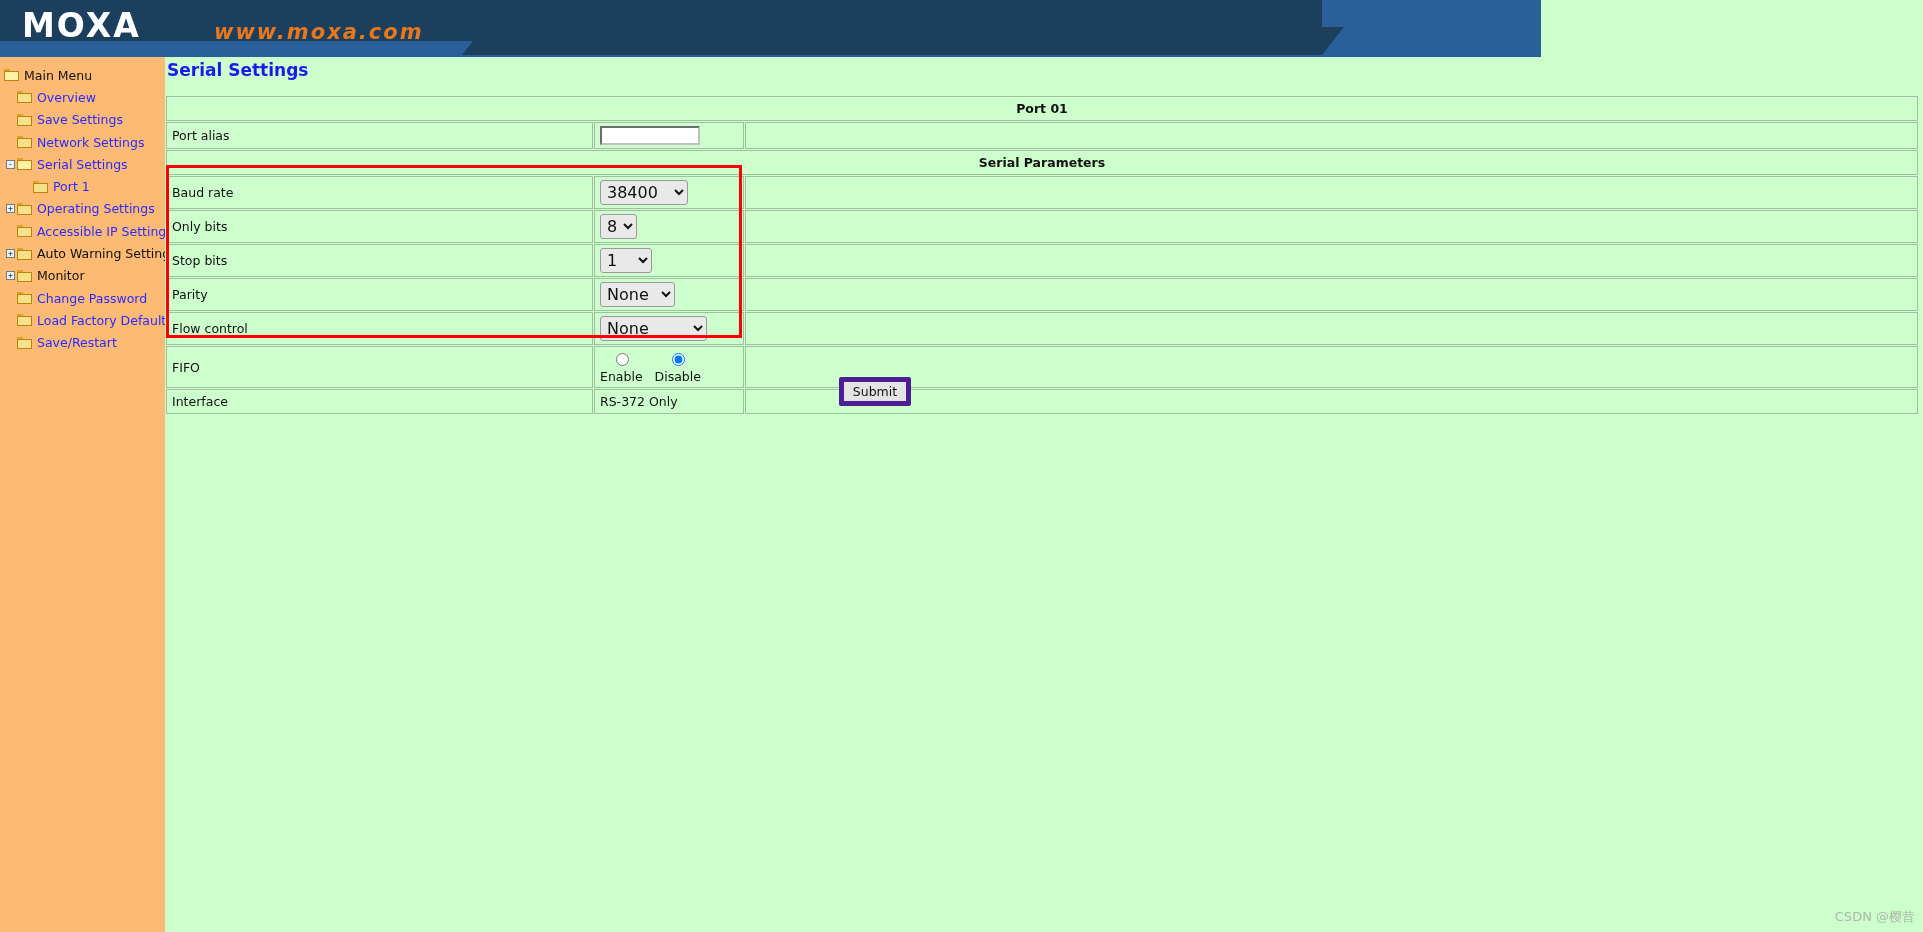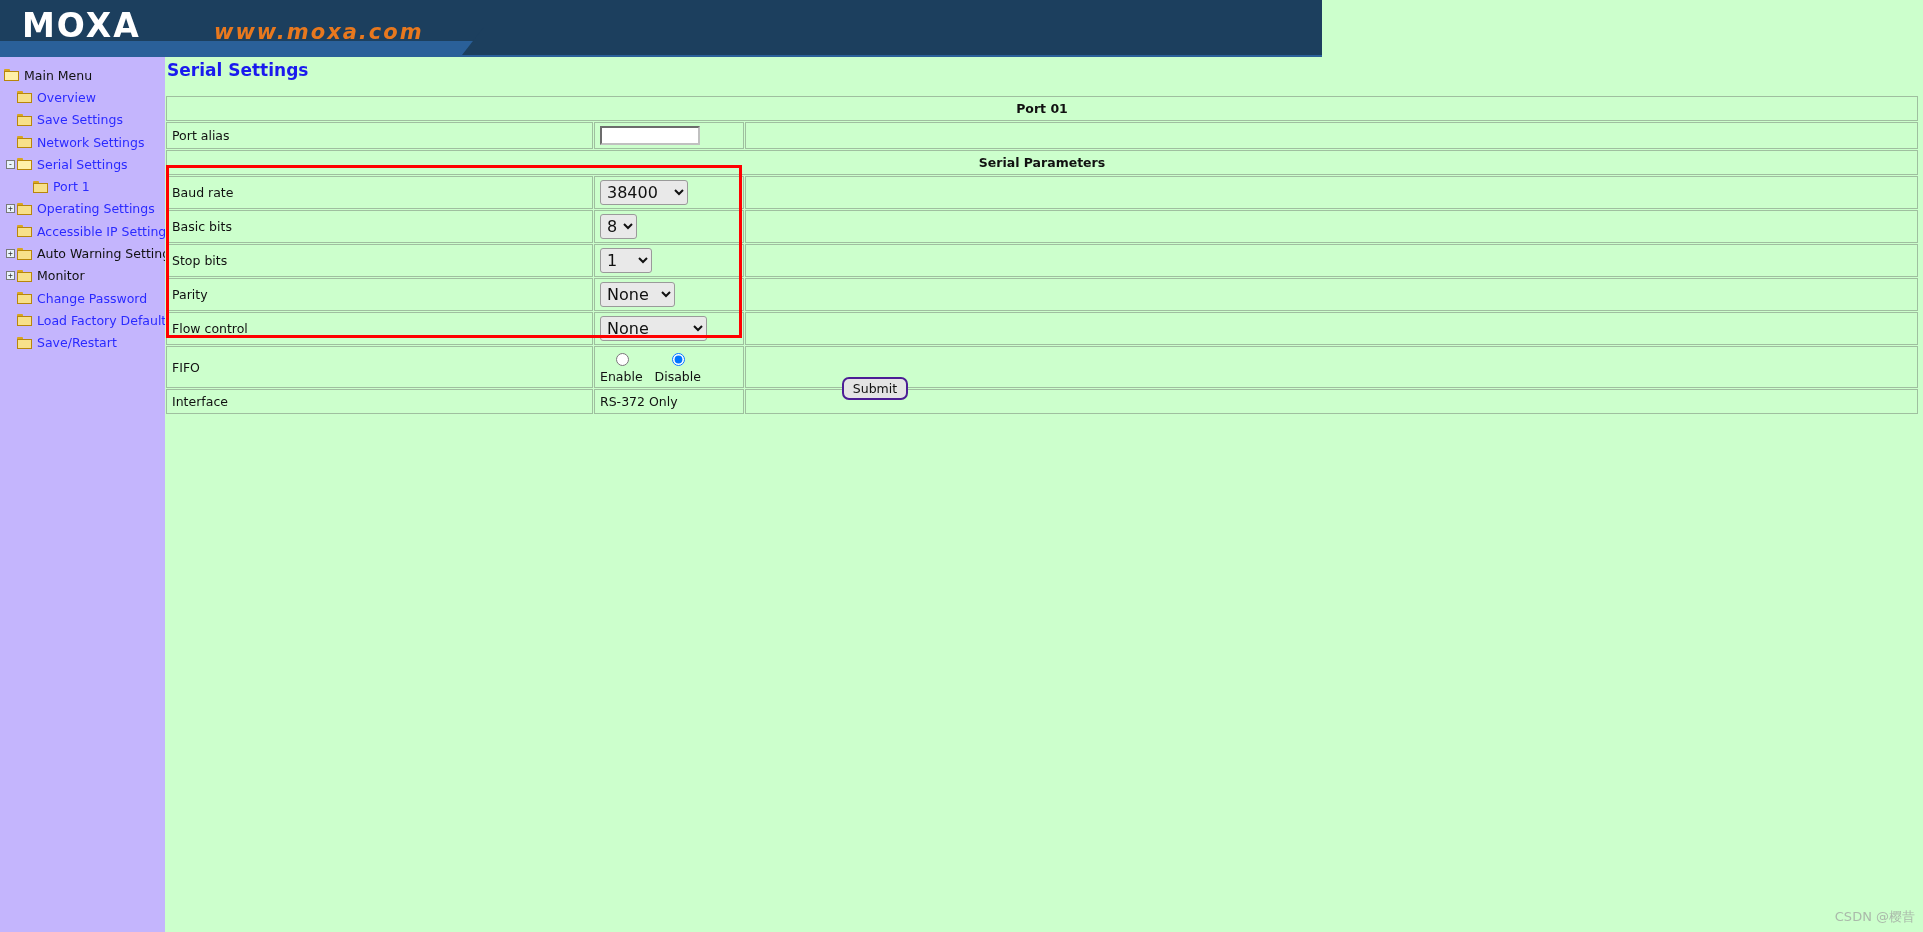--- a/index.html
+++ b/index.html
@@ -7,21 +7,21 @@
     margin: 0; padding: 0;
     width: 1923px; height: 932px;
     background: #ccffcc;
     font-family: "DejaVu Sans", sans-serif;
     overflow: hidden;
   }
 
   
   #header-banner {
     position: absolute; left: 0; top: 0;
-    width: 1322px; height: 57px;
+    width: 1541px; height: 57px;
     background: #2a6099;
     overflow: hidden;
   }
   #header-dark {
     position: absolute; left: 0; top: 0;
     width: 1322px; height: 41px;
     background: #1c3f5e;
   }
   #header-dark::after {
     content: "";
@@ -44,21 +44,21 @@
     font-size: 21px; font-weight: bold; font-style: italic;
     letter-spacing: 2px;
     color: #e8781e;
     z-index: 3;
   }
 
   
   #sidebar {
     position: absolute; left: 0; top: 57px;
     width: 165px; height: 875px;
-    background: #c4b5fd;
+    background: #fdba74;
     padding-top: 7px;
     font-size: 12.5px;
   }
   .nav-item {
     position: relative;
     display: flex; align-items: center;
     height: 22.3px;
     white-space: nowrap;
     cursor: pointer;
   }
@@ -160,22 +160,22 @@
 
   #submit-row {
     position: absolute; left: 0; top: 320px;
     width: 1420px; text-align: center;
   }
   #submit-button {
     font-family: "DejaVu Sans", sans-serif;
     font-size: 12.5px;
     padding: 2px 9px;
     background: #e4e4e4;
-    border: 2px solid #4c1d95;
-    border-radius: 7px;
+    border: 5px solid #4c1d95;
+    border-radius: 2px;
     color: #111;
     cursor: pointer;
   }
   #watermark {
     position: absolute; right: 8px; bottom: 6px;
     font-size: 13px; color: #aab9aa;
   }
 </style>
 </head>
 <body>
@@ -311,21 +311,21 @@
       <td class="section-head" colspan="3">Serial Parameters</td>
     </tr>
     </tbody>
       <tbody id="field-rows">
         <tr>
           <td class="label-cell">Baud rate</td>
           <td class="value-cell"><select class="sel"><option>50</option><option>75</option><option>110</option><option>134</option><option>150</option><option>300</option><option>600</option><option>1200</option><option>1800</option><option>2400</option><option>4800</option><option>7200</option><option>9600</option><option>19200</option><option selected="">38400</option><option>57600</option><option>115200</option><option>230400</option><option>460800</option><option>921600</option></select></td>
           <td class="rest-cell"></td>
         </tr>
         <tr>
-          <td class="label-cell">Basic bits</td>
+          <td class="label-cell">Only bits</td>
           <td class="value-cell"><select class="sel"><option>5</option><option>6</option><option>7</option><option selected="">8</option></select></td>
           <td class="rest-cell"></td>
         </tr>
         <tr>
           <td class="label-cell">Stop bits</td>
           <td class="value-cell"><select class="sel"><option>1</option><option>1.5</option><option>2</option></select></td>
           <td class="rest-cell"></td>
         </tr>
         <tr>
           <td class="label-cell">Parity</td>

